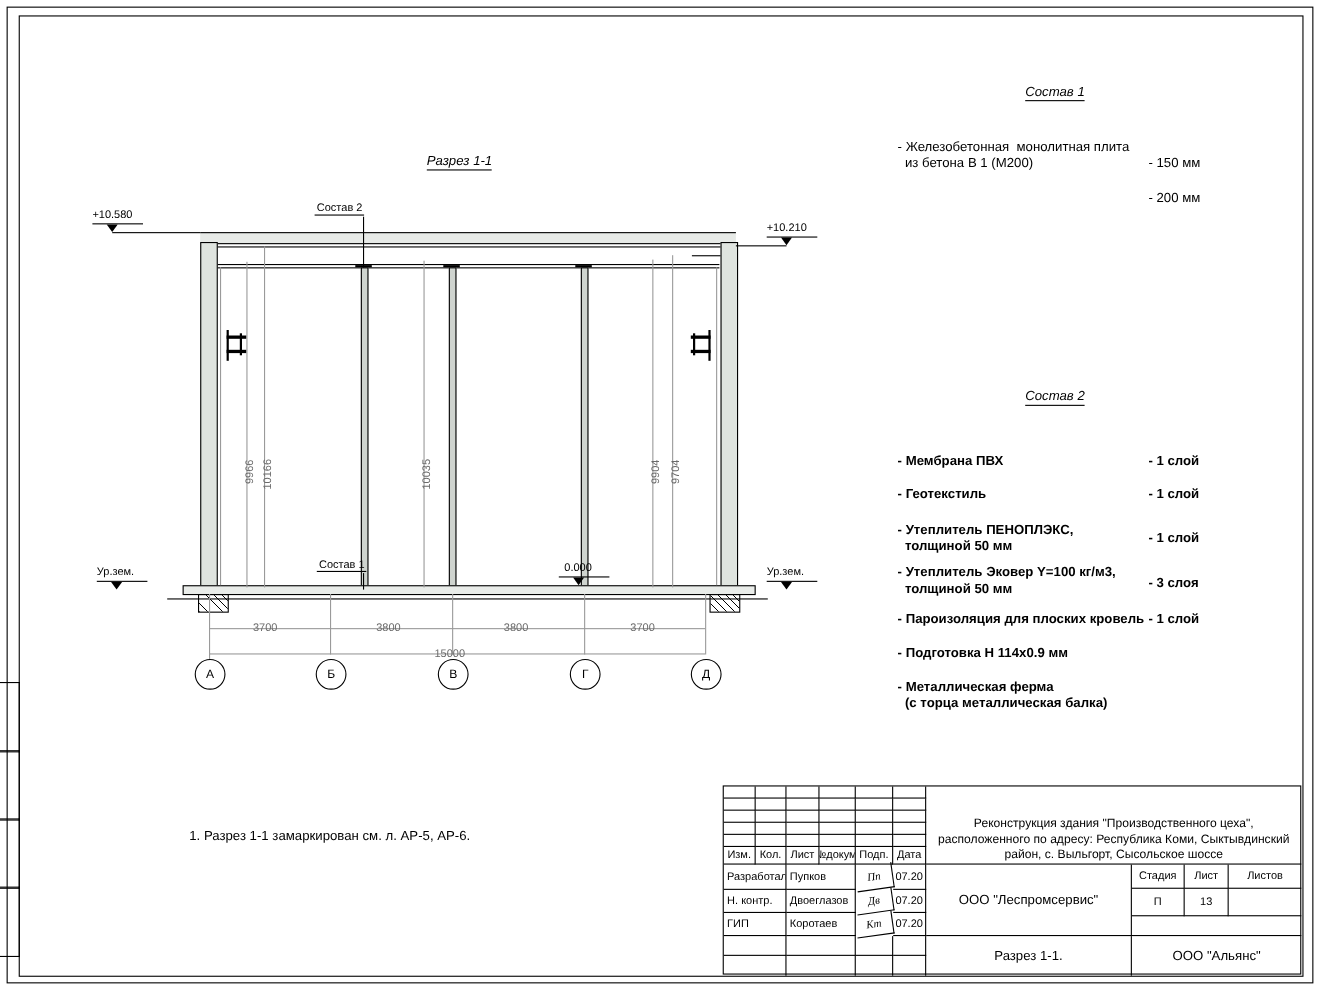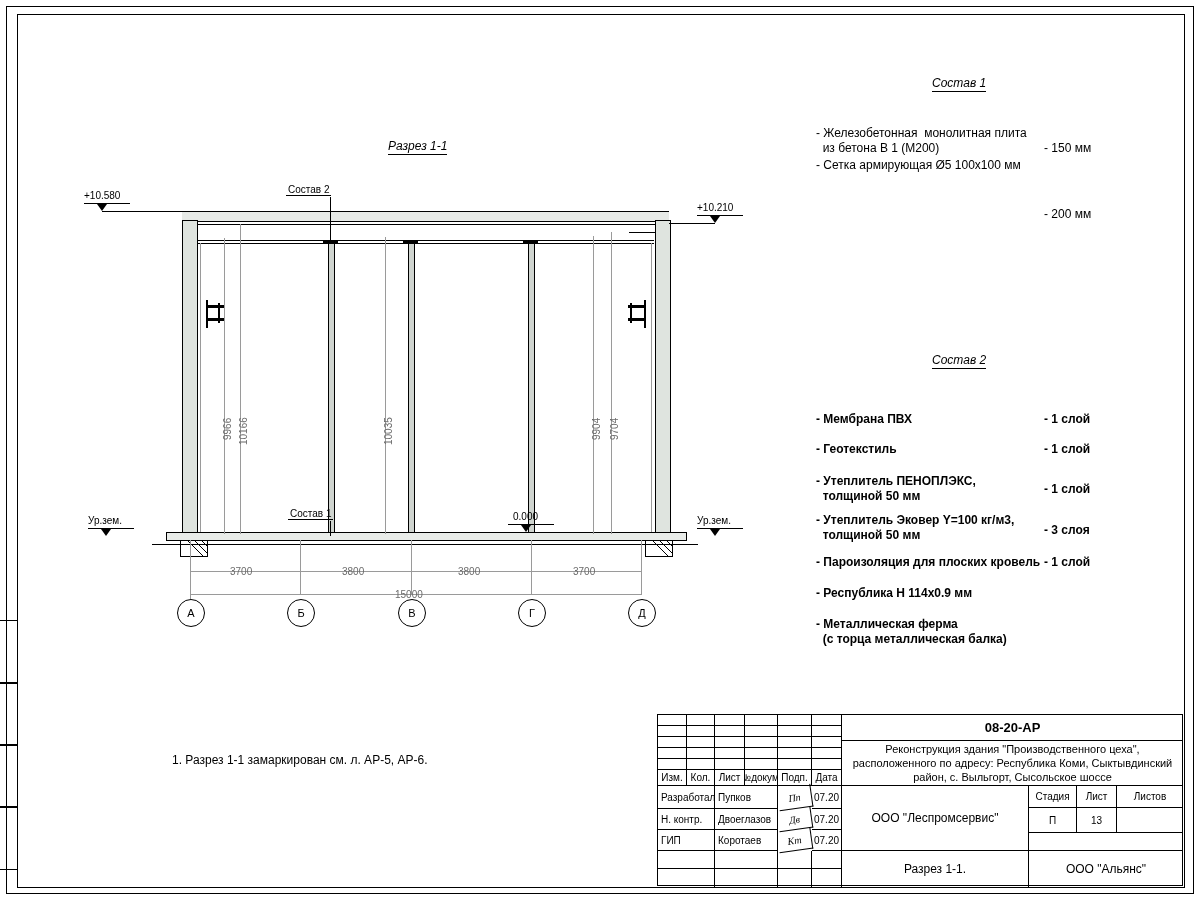--- a/index.html
+++ b/index.html
@@ -235,24 +235,20 @@
   <div class="abs bub" style="left:518px; top:599px;">Г</div>
   <div class="abs bub" style="left:628px; top:599px;">Д</div>
 
   <div class="abs t12 ital underline" style="left:932px; top:76px;">Состав 1</div>
   <div class="abs" style="left:816px; top:126px; width:330px;">
     <div class="spec-row" style="height:32px;">
       <span class="spec-item">- Железобетонная  монолитная плита
   из бетона В 1 (М200)</span>
       <span class="spec-val" style="top:15px;">- 150 мм</span>
     </div>
-    <div class="spec-row" style="height:34px;">
-      <span class="spec-item">- Сетка армирующая Ø5 100х100 мм</span>
-      <span class="spec-val"></span>
-    </div>
     <div class="spec-row" style="height:39px;">
       <span class="spec-val" style="top:15px;">- 200 мм</span>
     </div>
   </div>
 
   <div class="abs t12 ital underline" style="left:932px; top:353px;">Состав 2</div>
   <div class="abs" style="left:816px; top:412px; width:330px;font-weight:bold;">
     <div class="spec-row" style="height:30px;">
       <span class="spec-item">- Мембрана ПВХ</span>
       <span class="spec-val">- 1 слой</span>
@@ -269,21 +265,21 @@
     <div class="spec-row" style="height:42px;">
       <span class="spec-item">- Утеплитель Эковер Y=100 кг/м3,
   толщиной 50 мм</span>
       <span class="spec-val" style="top:10px;">- 3 слоя</span>
     </div>
     <div class="spec-row" style="height:31px;">
       <span class="spec-item">- Пароизоляция для плоских кровель</span>
       <span class="spec-val">- 1 слой</span>
     </div>
     <div class="spec-row" style="height:31px;">
-      <span class="spec-item">- Республика Н 114х0.9 мм</span>
+      <span class="spec-item">- Подготовка Н 114х0.9 мм</span>
       <span class="spec-val"></span>
     </div>
     <div class="spec-row" style="height:32px;">
       <span class="spec-item">- Металлическая ферма
   (с торца металлическая балка)</span>
       <span class="spec-val"></span>
     </div>
   </div>
 
   <div class="abs t12" style="left:172px; top:753px;">1. Разрез 1-1 замаркирован см. л. АР-5, АР-6.</div>
@@ -349,21 +345,20 @@
 
     <div class="cell bb br" style="left:0;    top:136px; width:57px; height:18px;"></div>
     <div class="cell bb br" style="left:57px; top:136px; width:63px; height:18px;"></div>
     <div class="cell bb br" style="left:120px;top:136px; width:34px; height:18px;"></div>
     <div class="cell bb br" style="left:154px;top:136px; width:30px; height:18px;"></div>
     <div class="cell br" style="left:0;    top:154px; width:57px; height:18px;"></div>
     <div class="cell br" style="left:57px; top:154px; width:63px; height:18px;"></div>
     <div class="cell br" style="left:120px;top:154px; width:34px; height:18px;"></div>
     <div class="cell br" style="left:154px;top:154px; width:30px; height:18px;"></div>
 
-    <div class="cell bb bold" style="left:184px; top:0; width:341px; height:26px; font-size:13px;">08-20-АР</div>
     <div class="cell bb" style="left:184px; top:26px; width:341px; height:45px; font-size:11px; white-space:pre; line-height:14px;">Реконструкция здания "Производственного цеха",
 расположенного по адресу: Республика Коми, Сыктывдинский
 район, с. Выльгорт, Сысольское шоссе</div>
 
     <div class="cell bb br" style="left:184px; top:71px; width:187px; height:65px; font-size:12px;">ООО "Леспромсервис"</div>
 
     <div class="cell bb br" style="left:371px; top:71px; width:48px; height:22px;">Стадия</div>
     <div class="cell bb br" style="left:419px; top:71px; width:40px; height:22px;">Лист</div>
     <div class="cell bb" style="left:459px; top:71px; width:66px; height:22px;">Листов</div>
 

